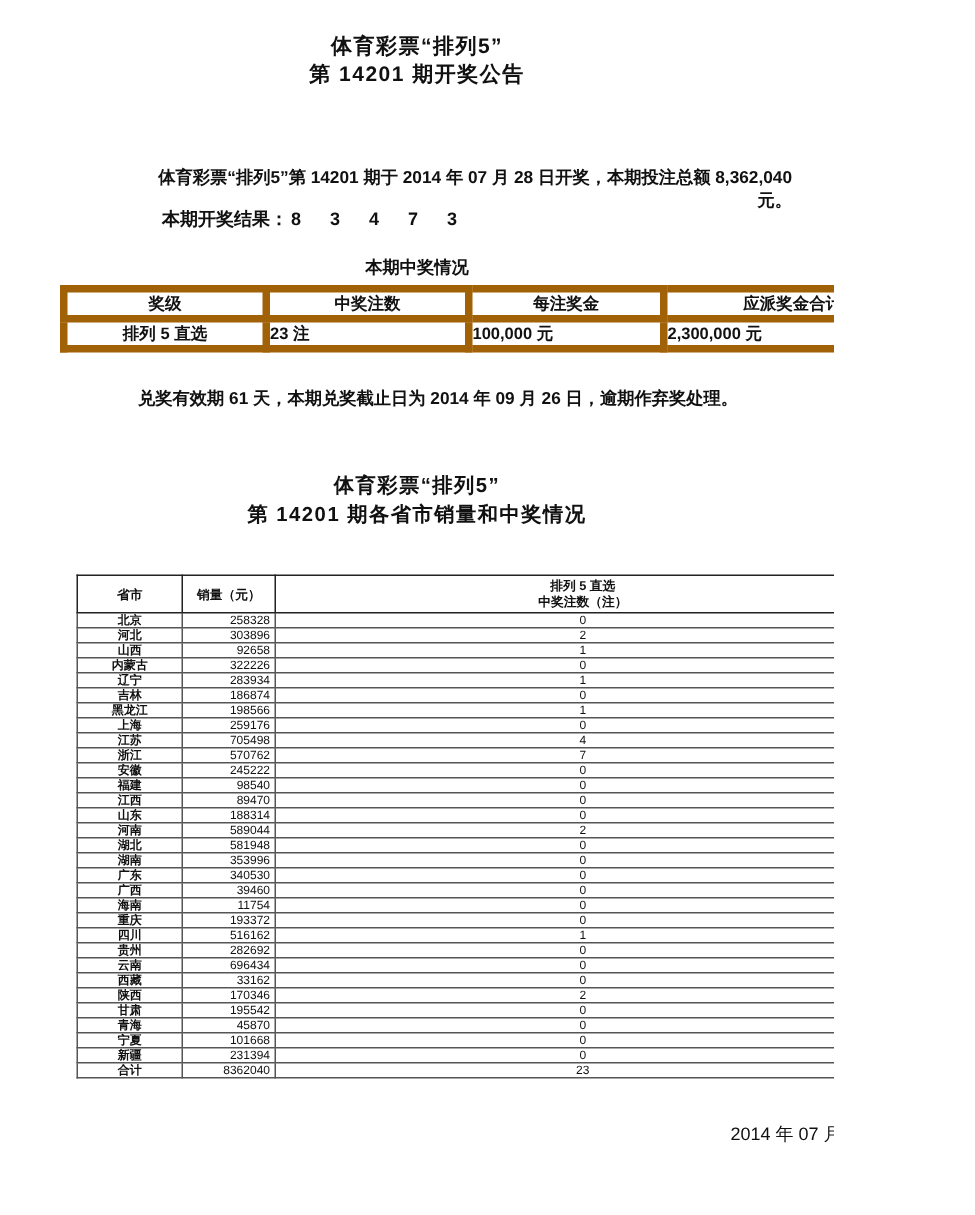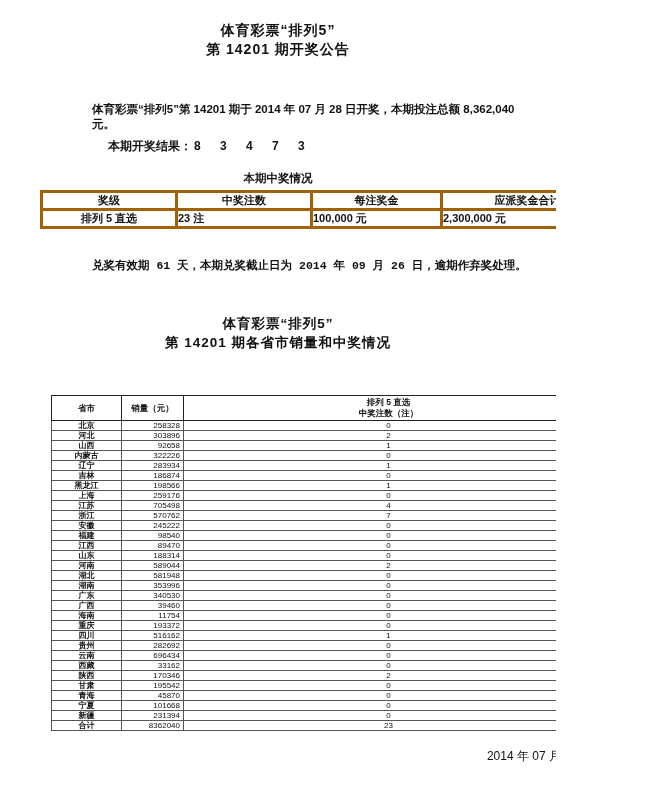--- a/index.html
+++ b/index.html
@@ -6,44 +6,44 @@
   html, body { background:#ffffff; }
   body {
     width:650px; height:810px;
     font-family:"Liberation Sans","DejaVu Sans",sans-serif;
     color:#111111;
   }
   .page { position:relative; width:556px; height:810px; background:#ffffff; overflow:hidden; }
 
   .title-block { position:absolute; top:21px; left:0; width:100%; text-align:center;
                  font-weight:bold; font-size:14px; line-height:19px; letter-spacing:1px; }
-  .intro { position:absolute; top:102px; left:92px; right:28px;
-           font-size:11.5px; font-weight:bold; line-height:15px; }
+  .intro { position:absolute; top:112px; left:92px; right:28px;
+           font-size:11.5px; font-weight:bold; line-height:15px;text-align:right; }
   .result-line { position:absolute; top:138px; left:108px; font-size:12px; font-weight:bold; }
   .result-numbers { margin-left:2px; letter-spacing:8px; }
 
   .sec1-title { position:absolute; top:171px; left:0; width:100%; text-align:center;
                 font-size:11.5px; font-weight:bold; }
 
   table { border-collapse:collapse; table-layout:fixed; background:#ffffff; }
 
   .prize-table { position:absolute; top:190px; left:40px; width:572px;
                  font-size:11px; font-weight:bold; }
-  .prize-table th, .prize-table td { border:3px solid #a16207; height:18px; overflow:hidden; white-space:nowrap; }
+  .prize-table th, .prize-table td { border:5px solid #a16207; height:18px; overflow:hidden; white-space:nowrap; }
   .prize-table th { text-align:center; font-weight:bold; }
   .prize-table td.c { text-align:center; }
   .prize-table td.r { text-align:left; padding-right:5px; }
 
   .redeem { position:absolute; top:258px; left:92px; right:28px;
-            font-size:11.5px; font-weight:bold;font-family:Liberation Mono, monospace; }
+            font-size:11.5px; font-weight:bold; }
 
   .title-block2 { position:absolute; top:314px; left:0; width:100%; text-align:center;
                   font-weight:bold; font-size:13.5px; line-height:19px; letter-spacing:1px; }
 
-  .province-table { position:absolute; top:383px; left:51px; width:542px; font-size:8px;margin-top:12px; }
+  .province-table { position:absolute; top:383px; left:51px; width:542px; font-size:8px; }
   .province-table th { border:1px solid #222222; font-size:8.5px; font-weight:bold;
                        text-align:center; padding:1px 0; line-height:11px; }
   .province-table td { border:1px solid #555555; height:9.4px; line-height:9px;
                        padding:0; overflow:hidden; white-space:nowrap; }
   .province-table td.province { text-align:center;font-weight:bold; }
   .province-table td.sales { text-align:right; padding-right:3px; }
   .province-table td.wins { text-align:center; }
 
   .footer-date { position:absolute; top:748px; left:51px; width:542px; text-align:right;
                  font-size:12px; font-weight:normal; }

